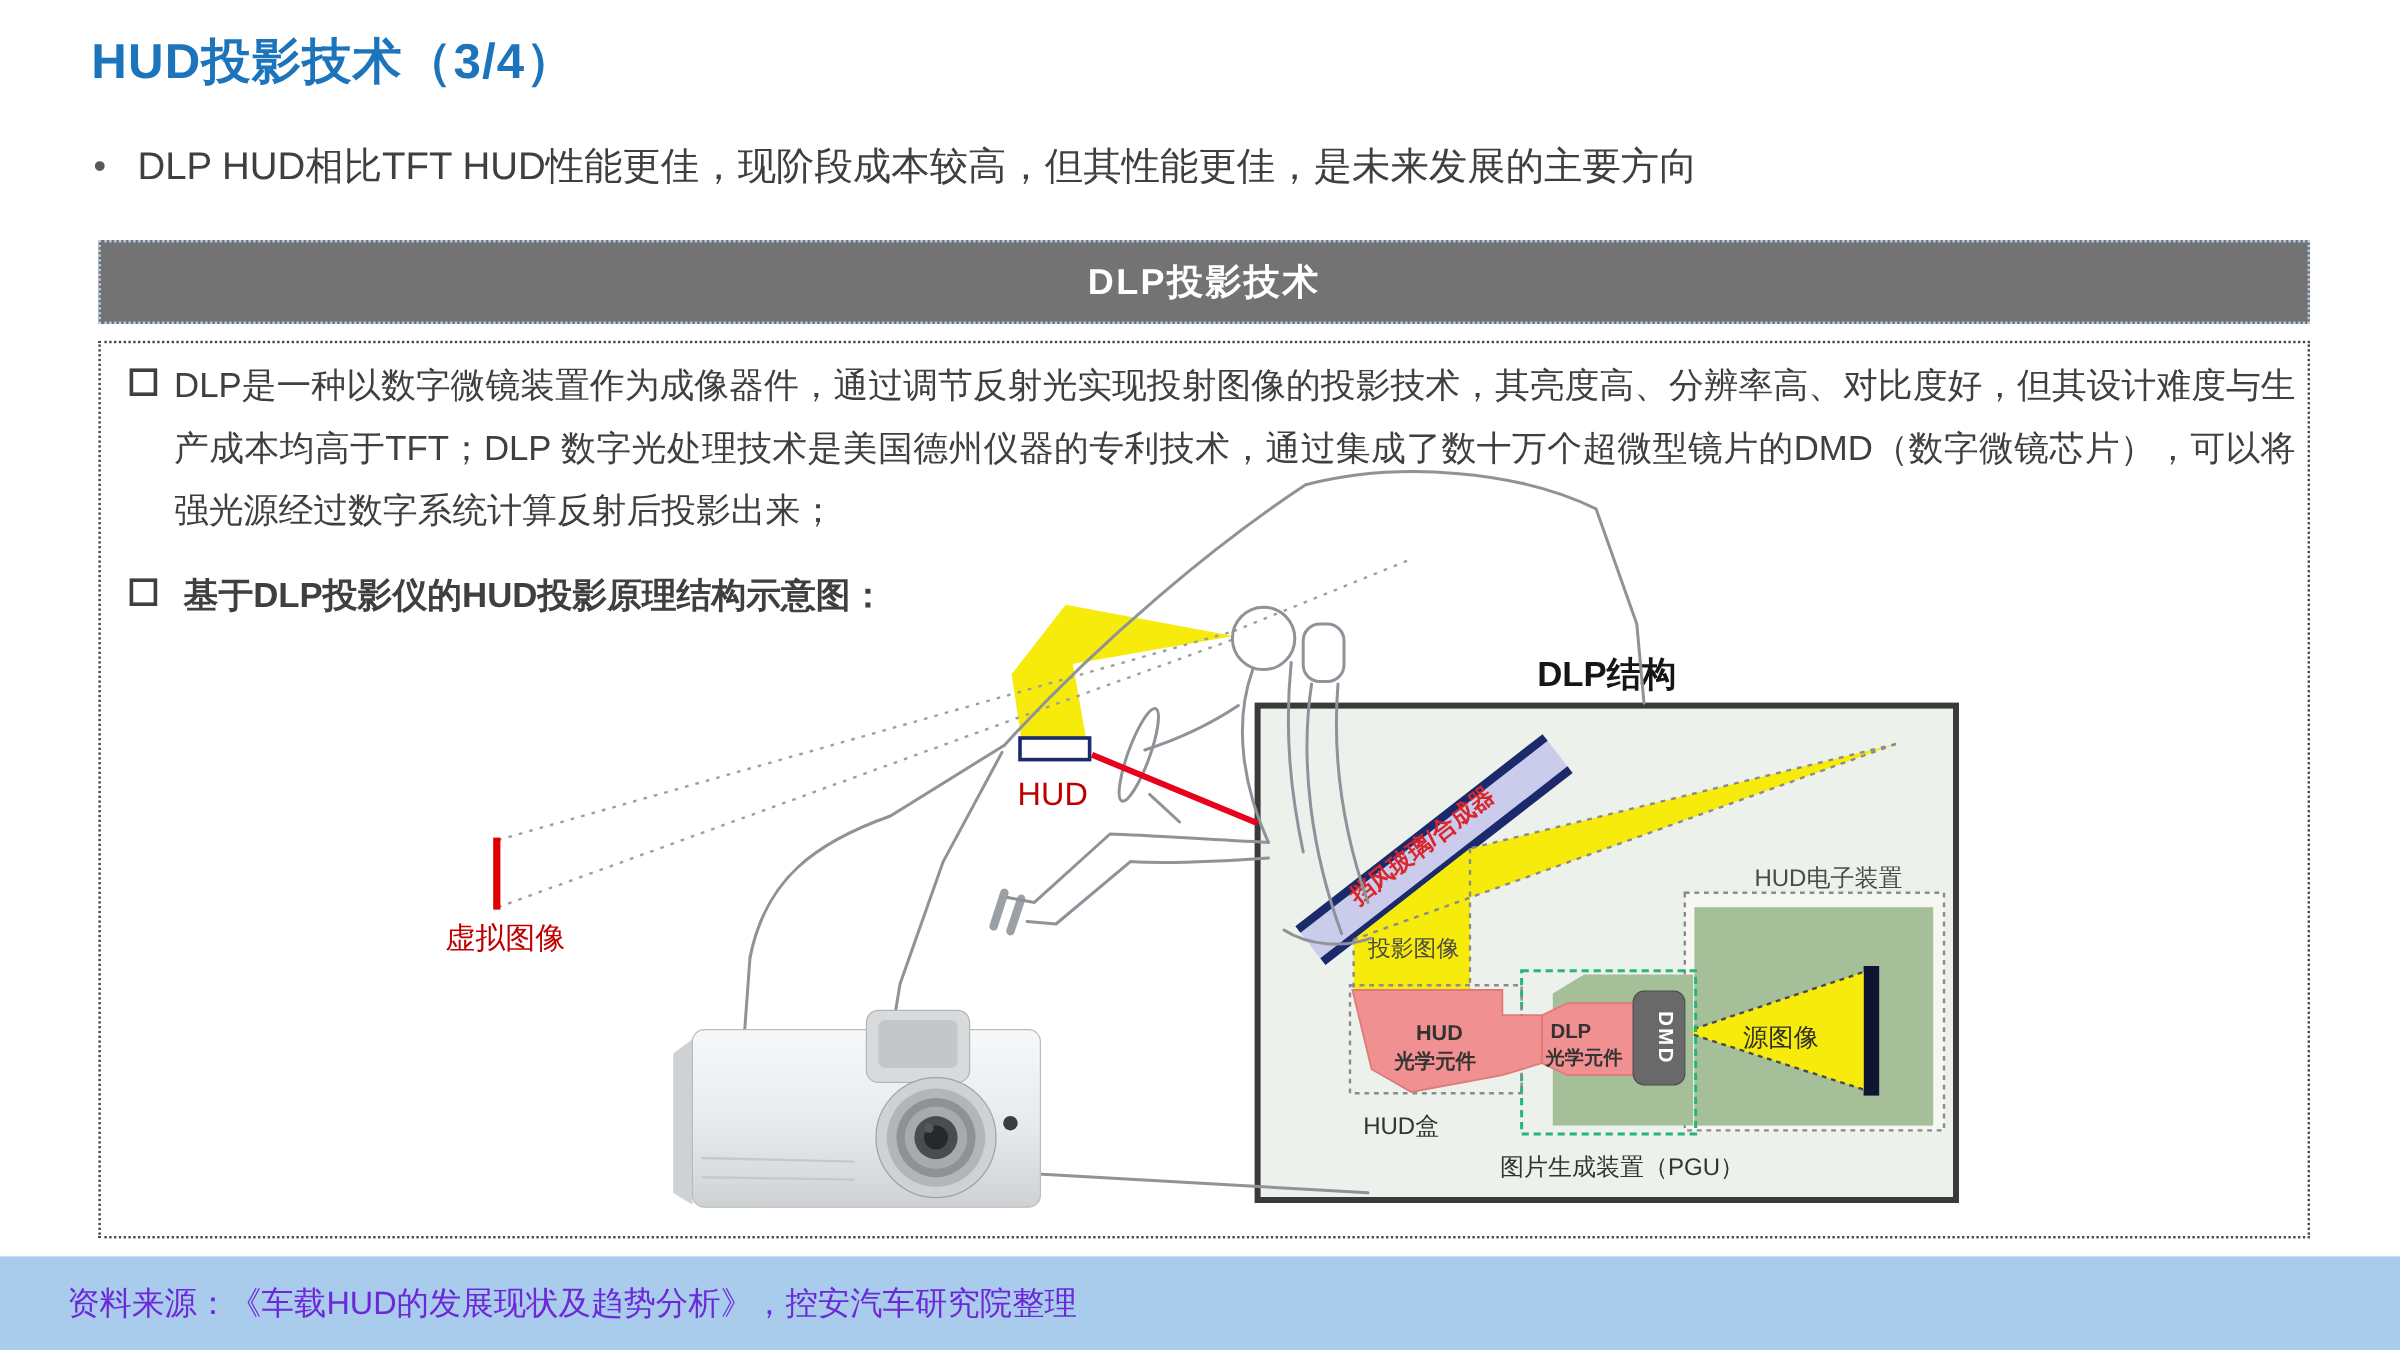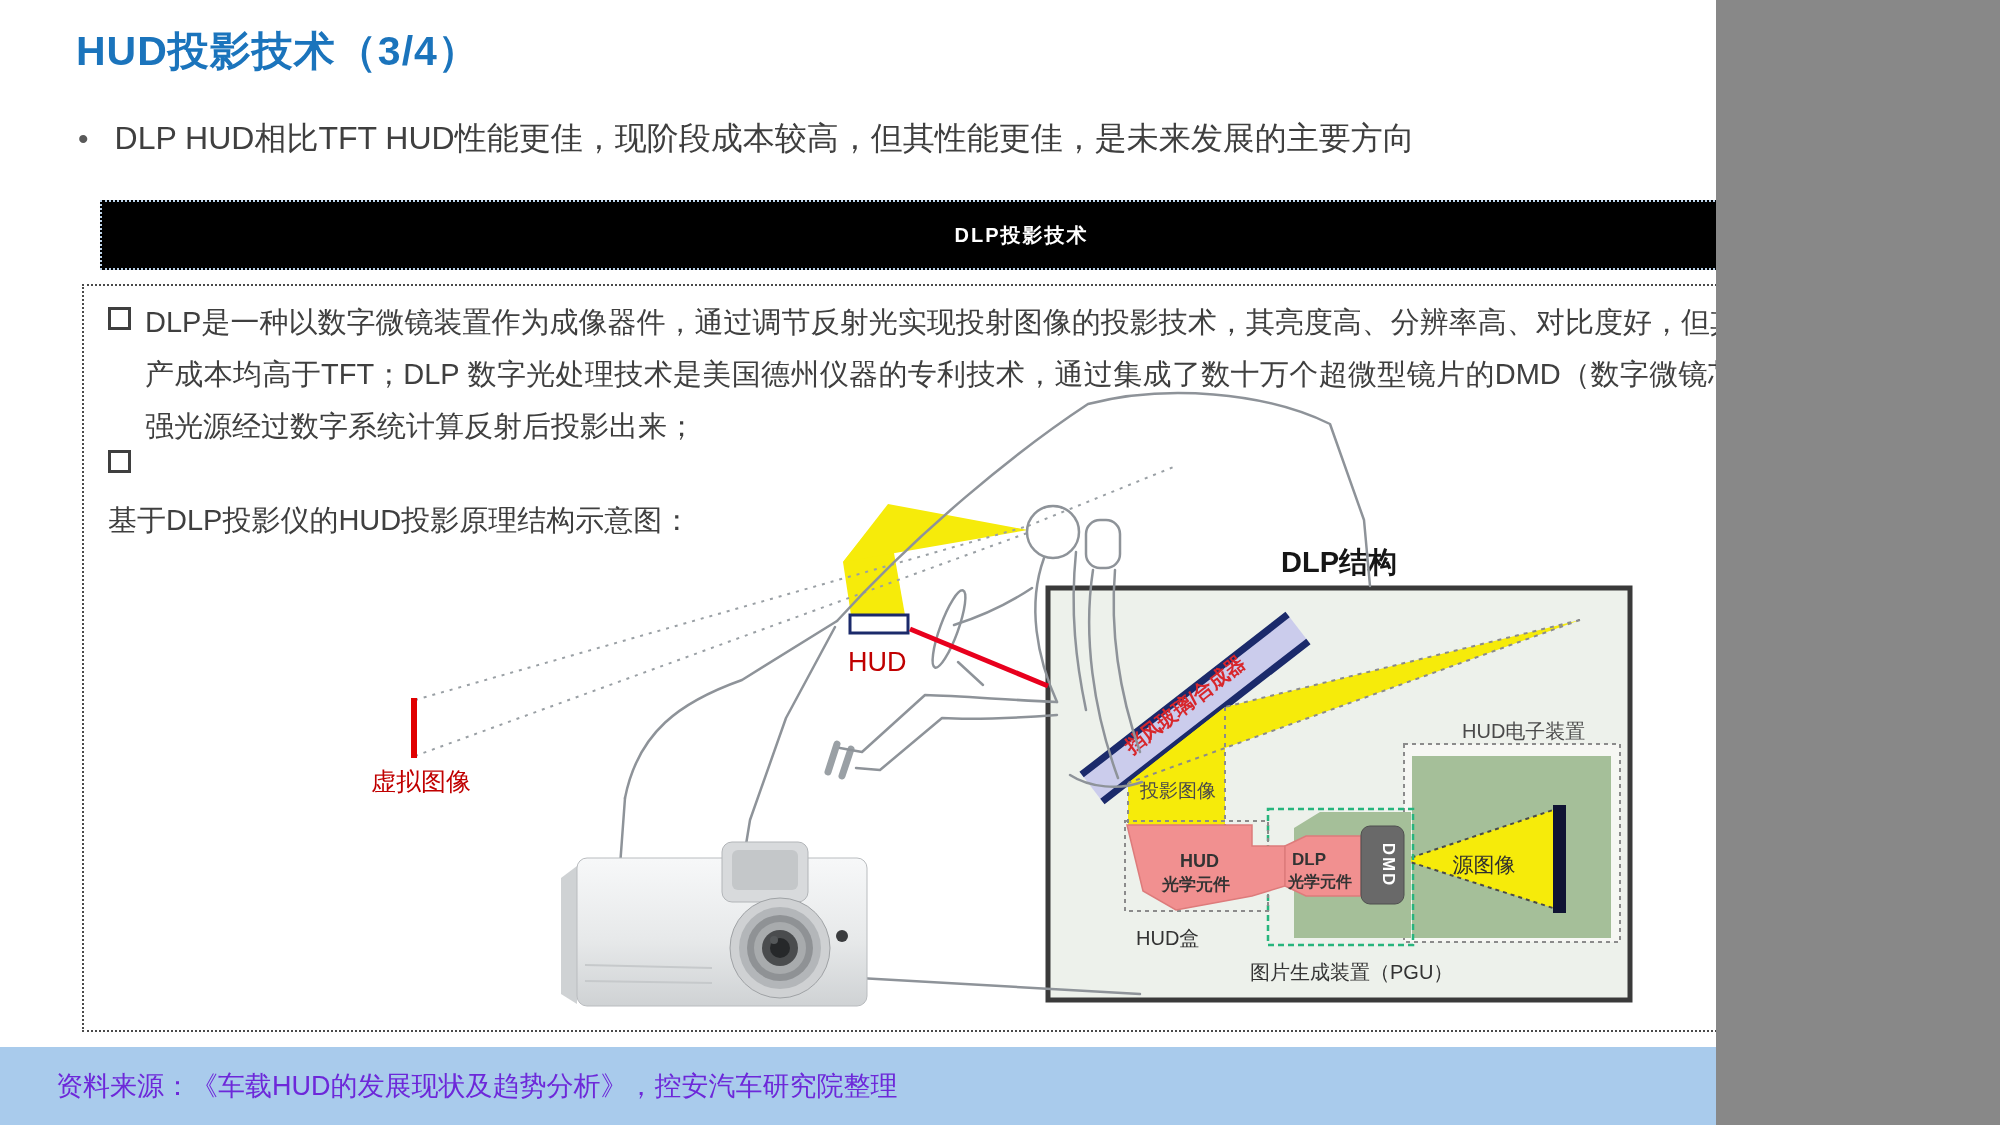--- a/index.html
+++ b/index.html
@@ -1,43 +1,43 @@
 <!DOCTYPE html>
 <html><head>
 <meta charset="utf-8">
 <style>
   html,body{margin:0;padding:0;background:#888;}
   .slide{
-    position:relative;width:1716px;height:1125px;background:#ffffff;
+    position:relative;width:2000px;height:1125px;background:#ffffff;
     font-family:"Liberation Sans","DejaVu Sans",sans-serif;overflow:hidden;
   }
   .title{
     position:absolute;left:76px;top:24px;font-size:41px;font-weight:bold;
     color:#1B74BC;letter-spacing:1px;
   }
   .bullet-row{
     position:absolute;left:78px;top:118px;width:1840px;display:flex;gap:26px;
     color:#3F3F3F;font-size:32px;line-height:1.25;
   }
   .bullet-dot{font-size:30px;color:#595959;margin-top:2px;}
   .section-bar{
     position:absolute;left:82px;top:200px;width:1839px;height:66px;
-    background:#000000;border:2px dotted #BBD3EA;
+    background:#737373;border:2px dotted #BBD3EA;
     display:flex;align-items:center;justify-content:center;
-    color:#ffffff;font-size:20px;font-weight:bold;letter-spacing:2px;margin-left:18px;
+    color:#ffffff;font-size:30px;font-weight:bold;letter-spacing:2px;
   }
   .content-box{
     position:absolute;left:82px;top:284px;width:1839px;height:744px;
     border:2px dotted #4A4A4A;background:#ffffff;
   }
   .para{
     position:absolute;display:flex;gap:22px;color:#3F3F3F;font-size:29px;
   }
   .para-1{left:108px;top:297px;width:1805px;gap:14px;}
-  .para-2{left:108px;top:440px;width:1805px;font-weight:normal;flex-direction:column;}
+  .para-2{left:108px;top:472px;width:1805px;font-weight:bold;}
   .box-bullet{
     flex:0 0 17px;width:17px;height:17px;border:3.5px solid #3F3F3F;
     margin-top:10px;background:#fff;
   }
   .para-text{flex:1;line-height:1.79;text-align:justify;}
   .diagram-svg{position:absolute;left:80px;top:380px;pointer-events:none;}
   .footer-bar{
     position:absolute;left:0;top:1047px;width:2000px;height:78px;
     background:#A9CBEC;display:flex;align-items:center;
   }

